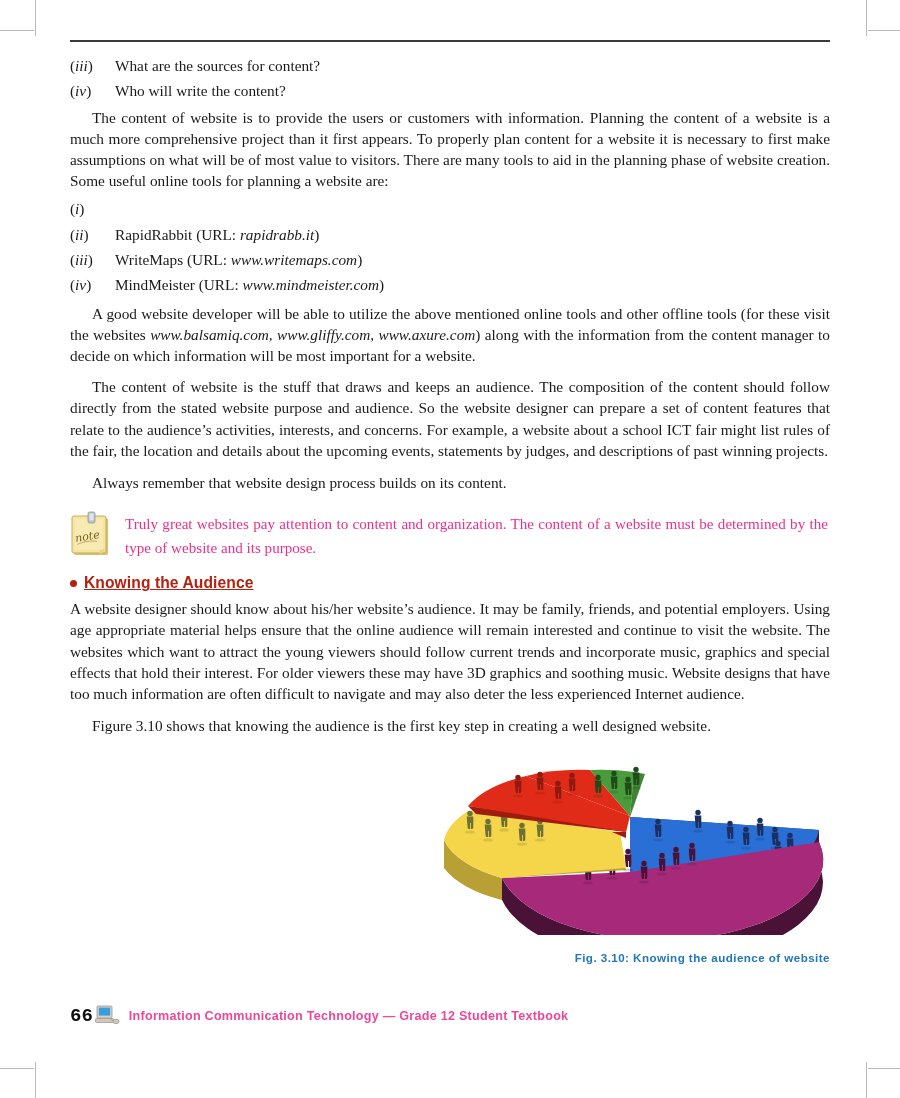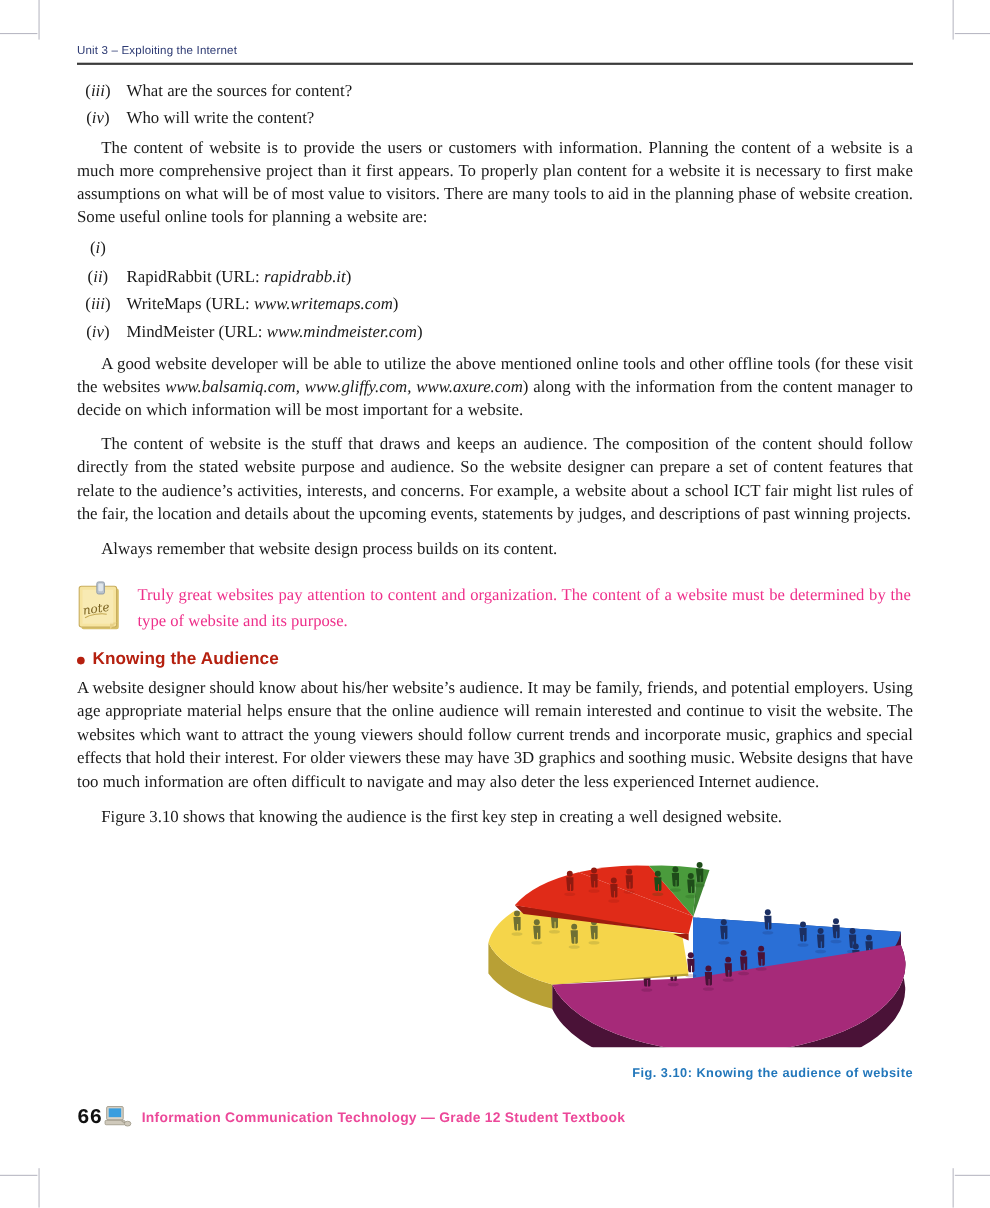--- a/index.html
+++ b/index.html
@@ -49,21 +49,21 @@
   p.gap{margin-top:8px;}
 
   .romanlist{margin:0;padding:0;list-style:none;}
   .romanlist li{
     font-size:15.3px;
     line-height:25.3px;
     display:flex;
   }
   .romanlist li .num{
     width:38px;
-    text-align:center;
+    text-align:left;
     flex:0 0 38px;
     font-style:normal;
   }
   .romanlist li .num i{font-style:italic;}
   .romanlist li .txt{padding-left:7px;}
   .romanlist.q li{line-height:25px;}
   i.url{font-style:italic;}
 
   
   .note{
@@ -92,20 +92,21 @@
   
   h2.sec{
     margin:14px 0 6px 0;
     font-family:"Liberation Sans", sans-serif;
     font-size:15.6px;
     font-weight:bold;
     color:#b5200f;
     letter-spacing:.1px;
     display:flex;
     align-items:center;
+    text-decoration:underline;
   }
   h2.sec .dot{
     width:7px;height:7px;border-radius:50%;
     background:#b5200f;
     display:inline-block;
     margin-right:7px;
     flex:0 0 7px;
   }
 
   
@@ -153,21 +154,20 @@
 <div class="crop h" style="left:0;     top:30px;   width:34px;"></div>
 <div class="crop v" style="left:866px; top:0;      height:36px;"></div>
 <div class="crop h" style="left:868px; top:30px;   width:32px;"></div>
 <div class="crop v" style="left:35px;  top:1062px; height:36px;"></div>
 <div class="crop h" style="left:0;     top:1068px; width:34px;"></div>
 <div class="crop v" style="left:866px; top:1062px; height:36px;"></div>
 <div class="crop h" style="left:868px; top:1068px; width:32px;"></div>
 
 <div class="page">
 
-  <div class="runhead">Unit 3 – Exploiting the Internet</div>
   <div class="runrule"></div>
 
   <ul class="romanlist q">
     <li>
       <span class="num">(<i>iii</i>)</span>
       <span class="txt">What are the sources for content?</span>
     </li>
     <li>
       <span class="num">(<i>iv</i>)</span>
       <span class="txt">Who will write the content?</span>

